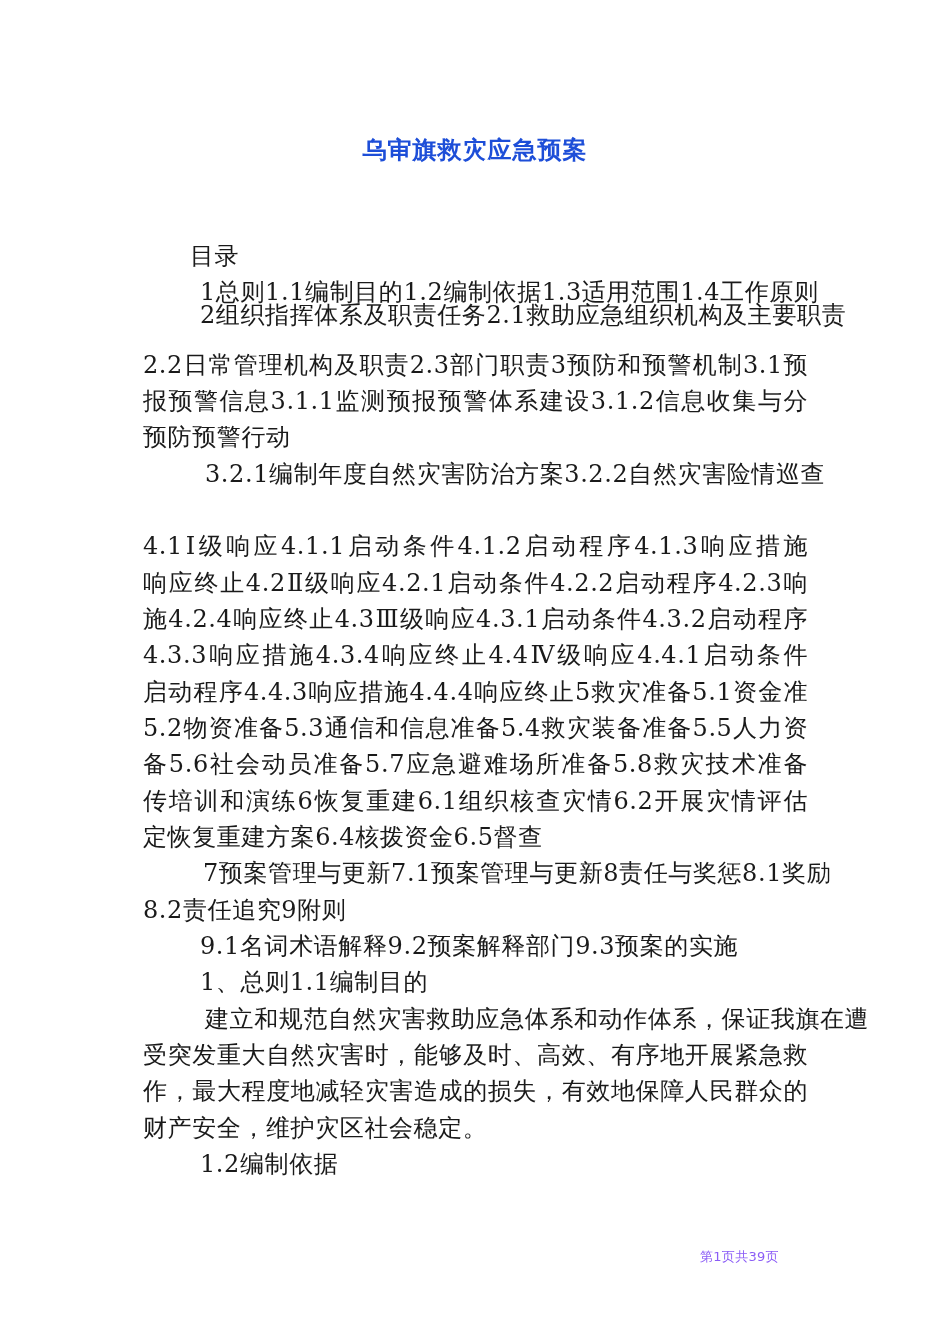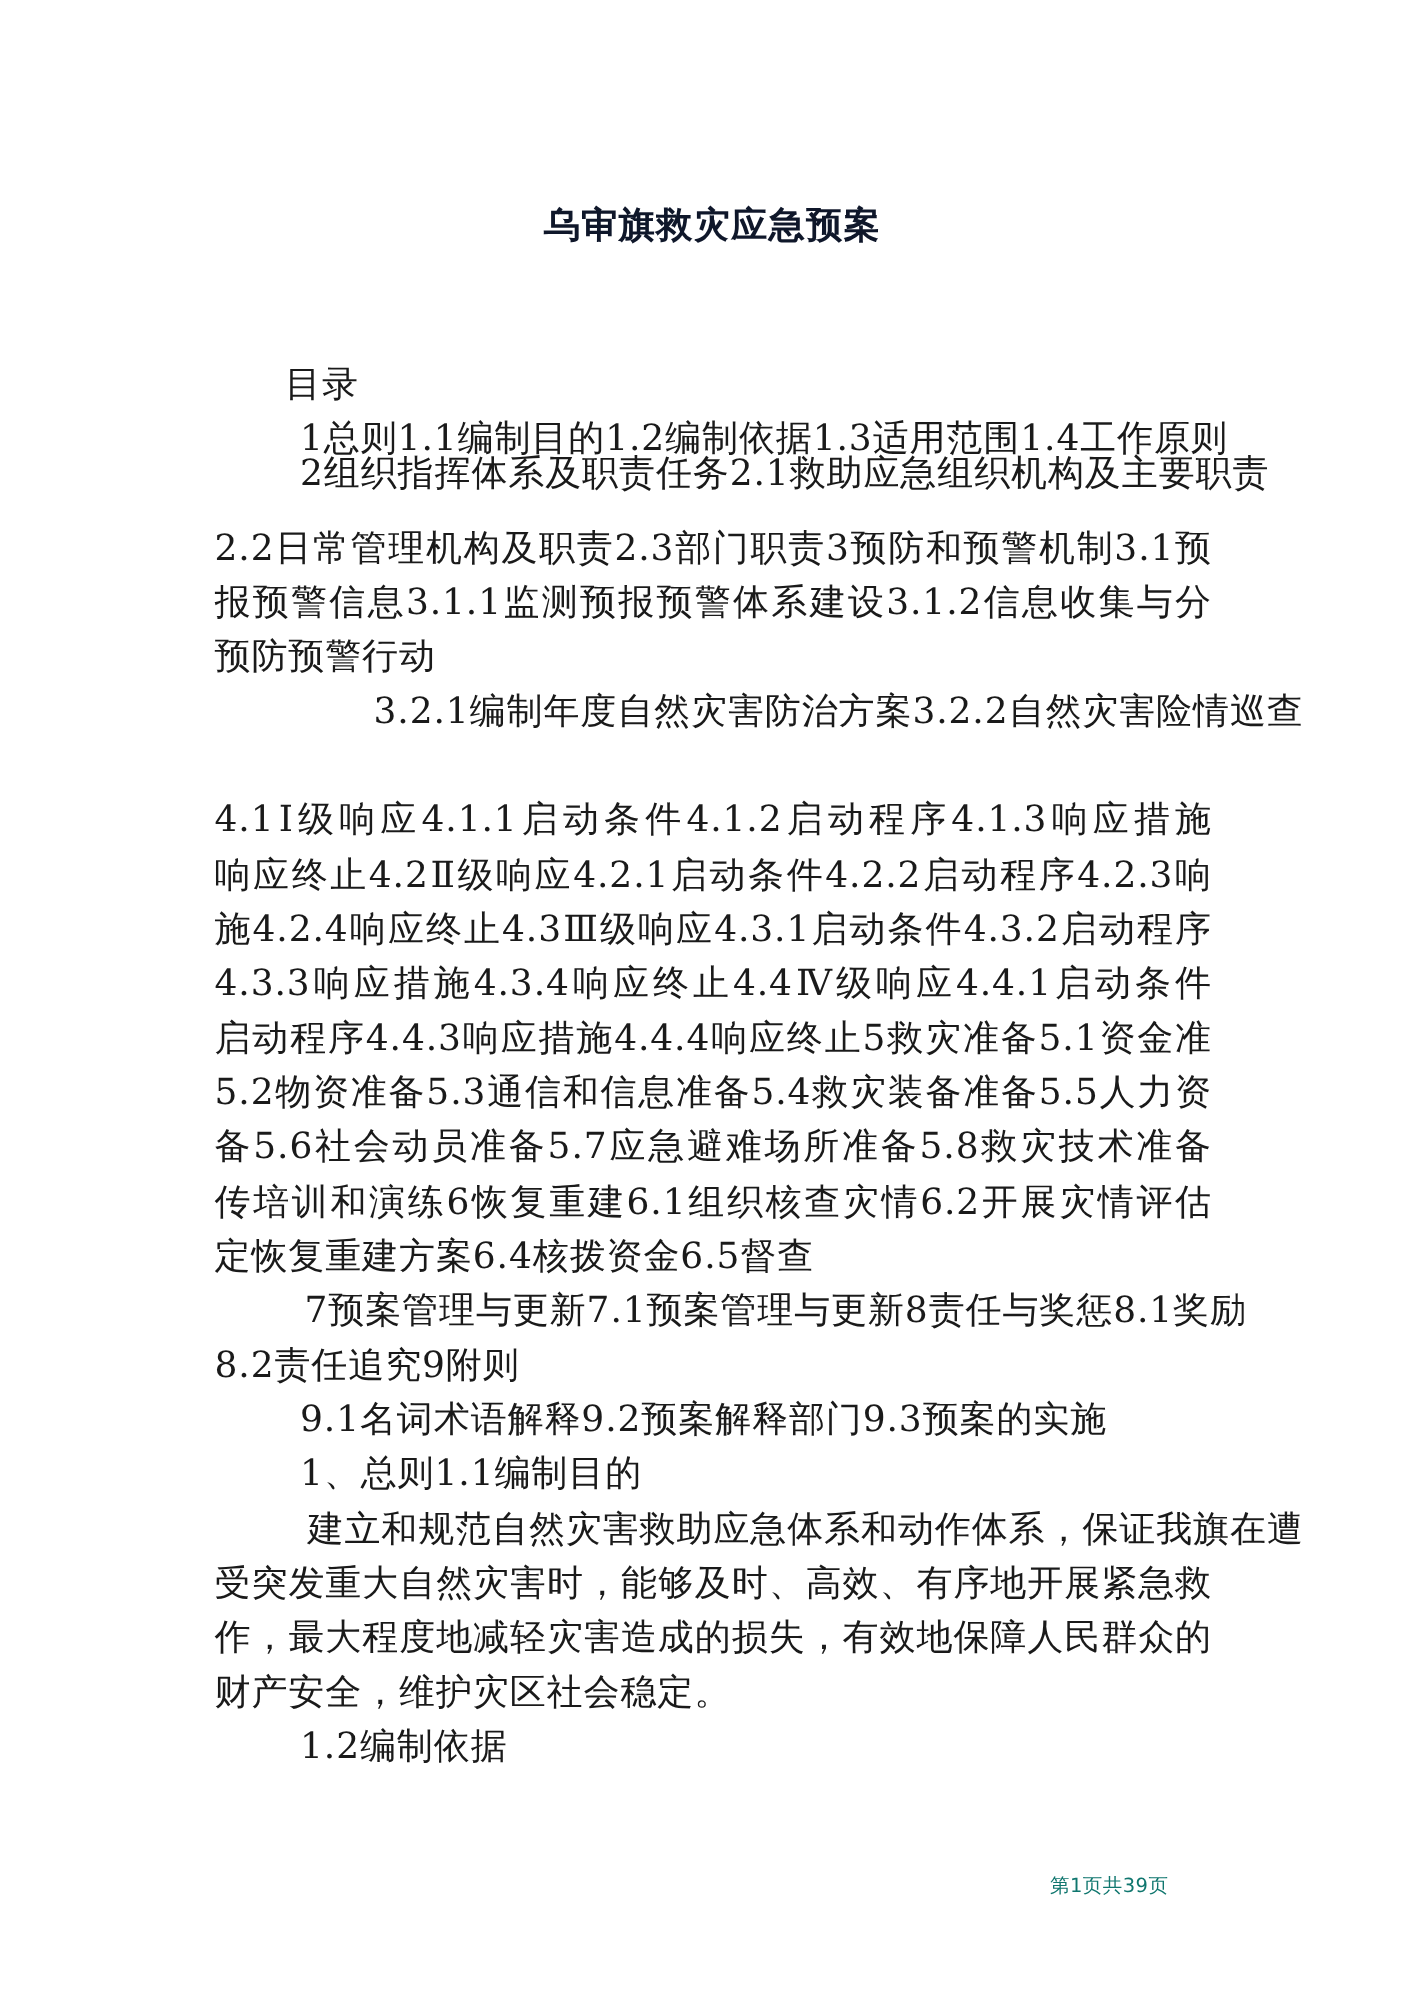--- a/index.html
+++ b/index.html
@@ -21,21 +21,21 @@
       width: 950px;
       height: 1344px;
       background: #ffffff;
     }
     .title {
       position: absolute;
       left: 0;
       top: 133px;
       width: 950px;
       text-align: center;
-      color: #0f172a;
+      color: #1d4ed8;
       font-family: "DejaVu Sans", "Liberation Sans", sans-serif;
       font-weight: bold;
       font-size: 24px;
       letter-spacing: 1px;
       line-height: 34px;
     }
     .line {
       position: absolute;
       white-space: nowrap;
       font-size: 24px;
@@ -51,40 +51,40 @@
       white-space: normal;
       height: 26px;
       overflow: hidden;
     }
     .footer {
       position: absolute;
       left: 700px;
       top: 1248px;
       font-family: "DejaVu Sans", "Liberation Sans", sans-serif;
       font-size: 13px;
-      color: #0f766e;
+      color: #8b5cf6;
       letter-spacing: 0.3px;
     }
   </style>
 </head>
 <body>
 
 <div class="page">
 
   <div class="title">乌审旗救灾应急预案</div>
 
   <div class="line" style="left:190px; top:243px;">目录</div>
 
   <div class="line" style="left:200px; top:279px; width:608px;">1总则1.1编制目的1.2编制依据1.3适用范围1.4工作原则</div>
   <div class="line" style="left:200px; top:302px;">2组织指挥体系及职责任务2.1救助应急组织机构及主要职责</div>
   <div class="line justify" style="top:352px;">2.2日常管理机构及职责2.3部门职责3预防和预警机制3.1预防预</div>
   <div class="line justify" style="top:388px;">报预警信息3.1.1监测预报预警体系建设3.1.2信息收集与分析3.2</div>
   <div class="line" style="left:143px; top:424px;">预防预警行动</div>
 
-  <div class="line" style="left:205px; top:461px;margin-left:44px;">3.2.1编制年度自然灾害防治方案3.2.2自然灾害险情巡查</div>
+  <div class="line" style="left:205px; top:461px;">3.2.1编制年度自然灾害防治方案3.2.2自然灾害险情巡查</div>
   <div class="line justify" style="top:533px;">4.1Ⅰ级响应4.1.1启动条件4.1.2启动程序4.1.3响应措施4.1.4</div>
   <div class="line justify" style="top:570px;">响应终止4.2Ⅱ级响应4.2.1启动条件4.2.2启动程序4.2.3响应措</div>
   <div class="line justify" style="top:606px;">施4.2.4响应终止4.3Ⅲ级响应4.3.1启动条件4.3.2启动程序</div>
   <div class="line justify" style="top:642px;">4.3.3响应措施4.3.4响应终止4.4Ⅳ级响应4.4.1启动条件4.4.2</div>
   <div class="line justify" style="top:679px;">启动程序4.4.3响应措施4.4.4响应终止5救灾准备5.1资金准备</div>
   <div class="line justify" style="top:715px;">5.2物资准备5.3通信和信息准备5.4救灾装备准备5.5人力资源准</div>
   <div class="line justify" style="top:751px;">备5.6社会动员准备5.7应急避难场所准备5.8救灾技术准备5.9宣</div>
   <div class="line justify" style="top:788px;">传培训和演练6恢复重建6.1组织核查灾情6.2开展灾情评估6.3制</div>
   <div class="line" style="left:143px; top:824px;">定恢复重建方案6.4核拨资金6.5督查</div>
 

